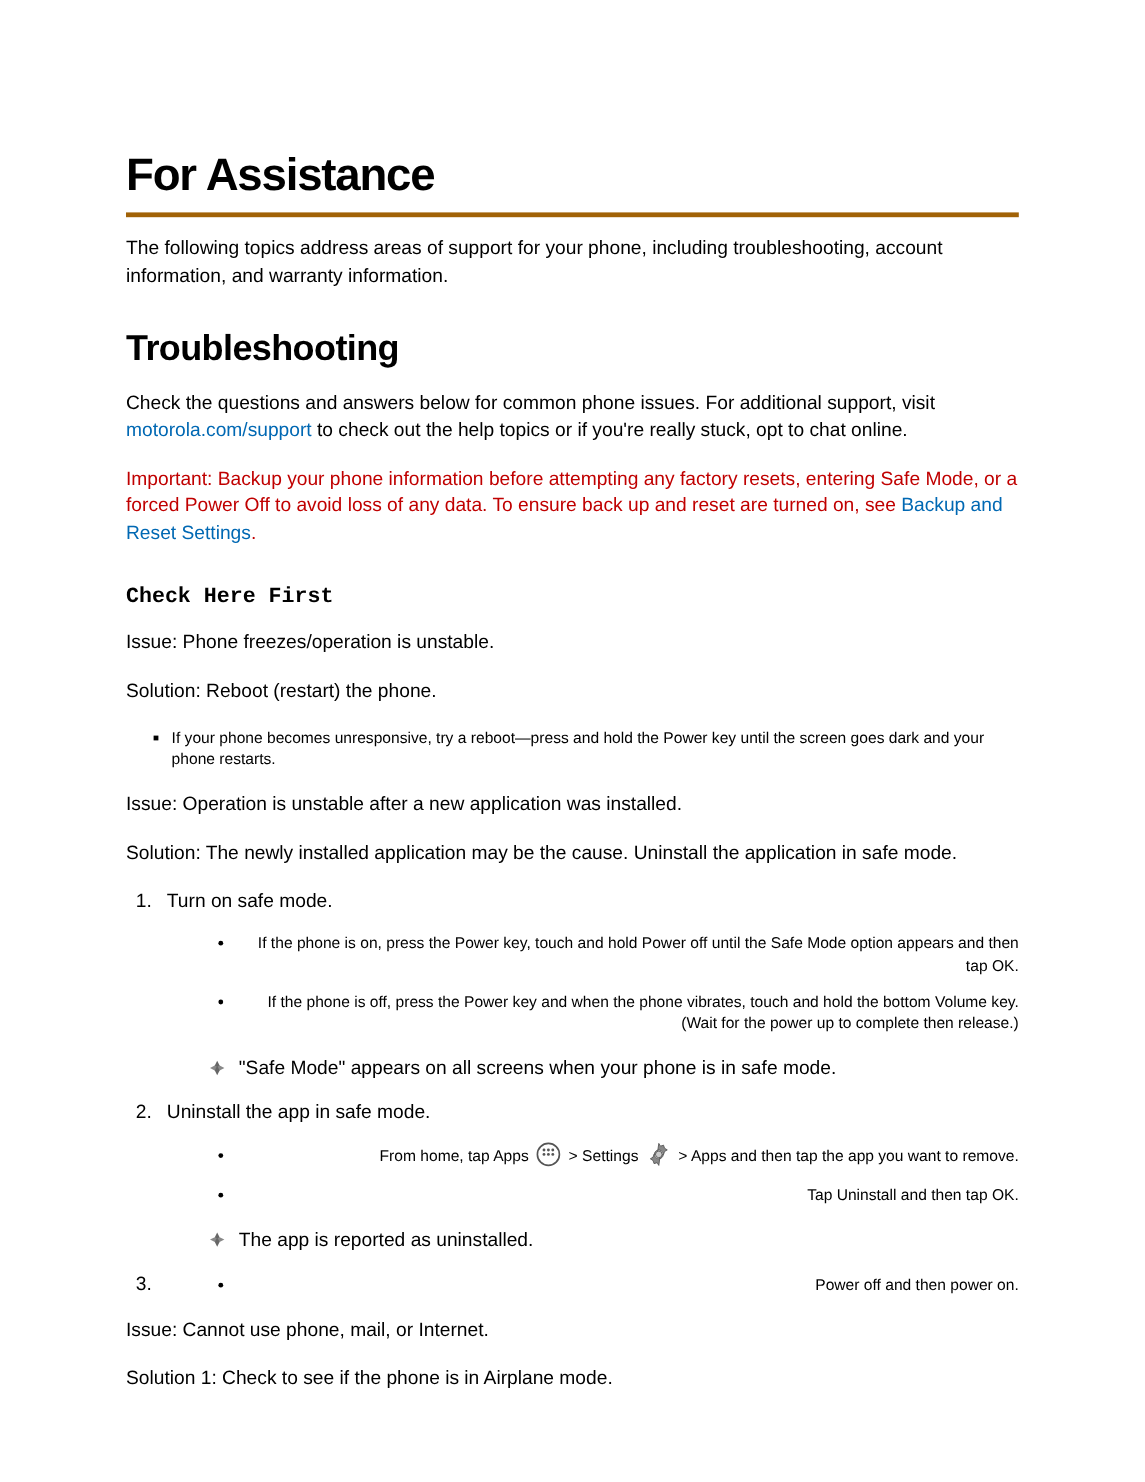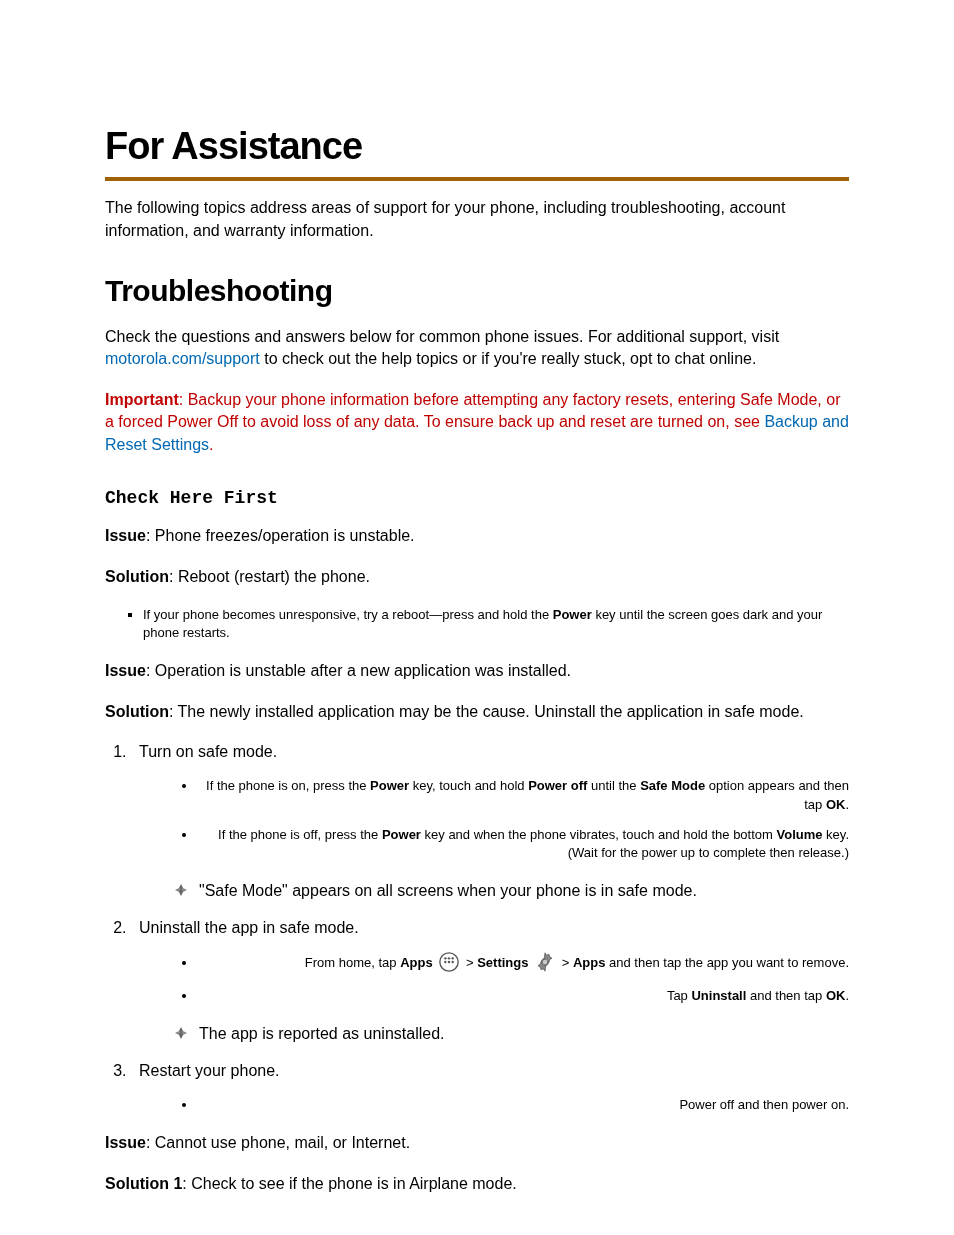--- a/index.html
+++ b/index.html
@@ -46,21 +46,21 @@
       line-height: 1.4;
     }
     .link {
       color: #0068b3;
       text-decoration: none;
     }
     .important-text {
       color: #c00000;
     }
     .bold {
-      font-weight: bold;
+      font-weight: normal;
     }
     ul.square {
       list-style-type: square;
       margin-left: 38px;
       margin-bottom: 18px;
     }
     ul.disc {
       list-style-type: disc;
       margin-left: 58px;
       margin-bottom: 18px;
@@ -199,21 +199,20 @@
       <svg class="note-icon" viewBox="0 0 16 16">
         <polygon points="8,2 10,6 8,10 6,6" fill="#666"></polygon>
         <polygon points="2,8 6,6 10,8 6,10" fill="#888"></polygon>
         <polygon points="14,8 10,6 6,8 10,10" fill="#888"></polygon>
         <polygon points="8,14 10,10 8,6 6,10" fill="#666"></polygon>
       </svg>
       <span>The app is reported as uninstalled.</span>
     </div>
   </li>
   <li>
-    <div>Restart your phone.</div>
     <ul class="disc">
       <li>Power off and then power on.</li>
     </ul>
   </li>
 </ol>
 
 <p>
   <span class="bold">Issue</span><span>: Cannot use phone, mail, or Internet.</span>
 </p>
 

